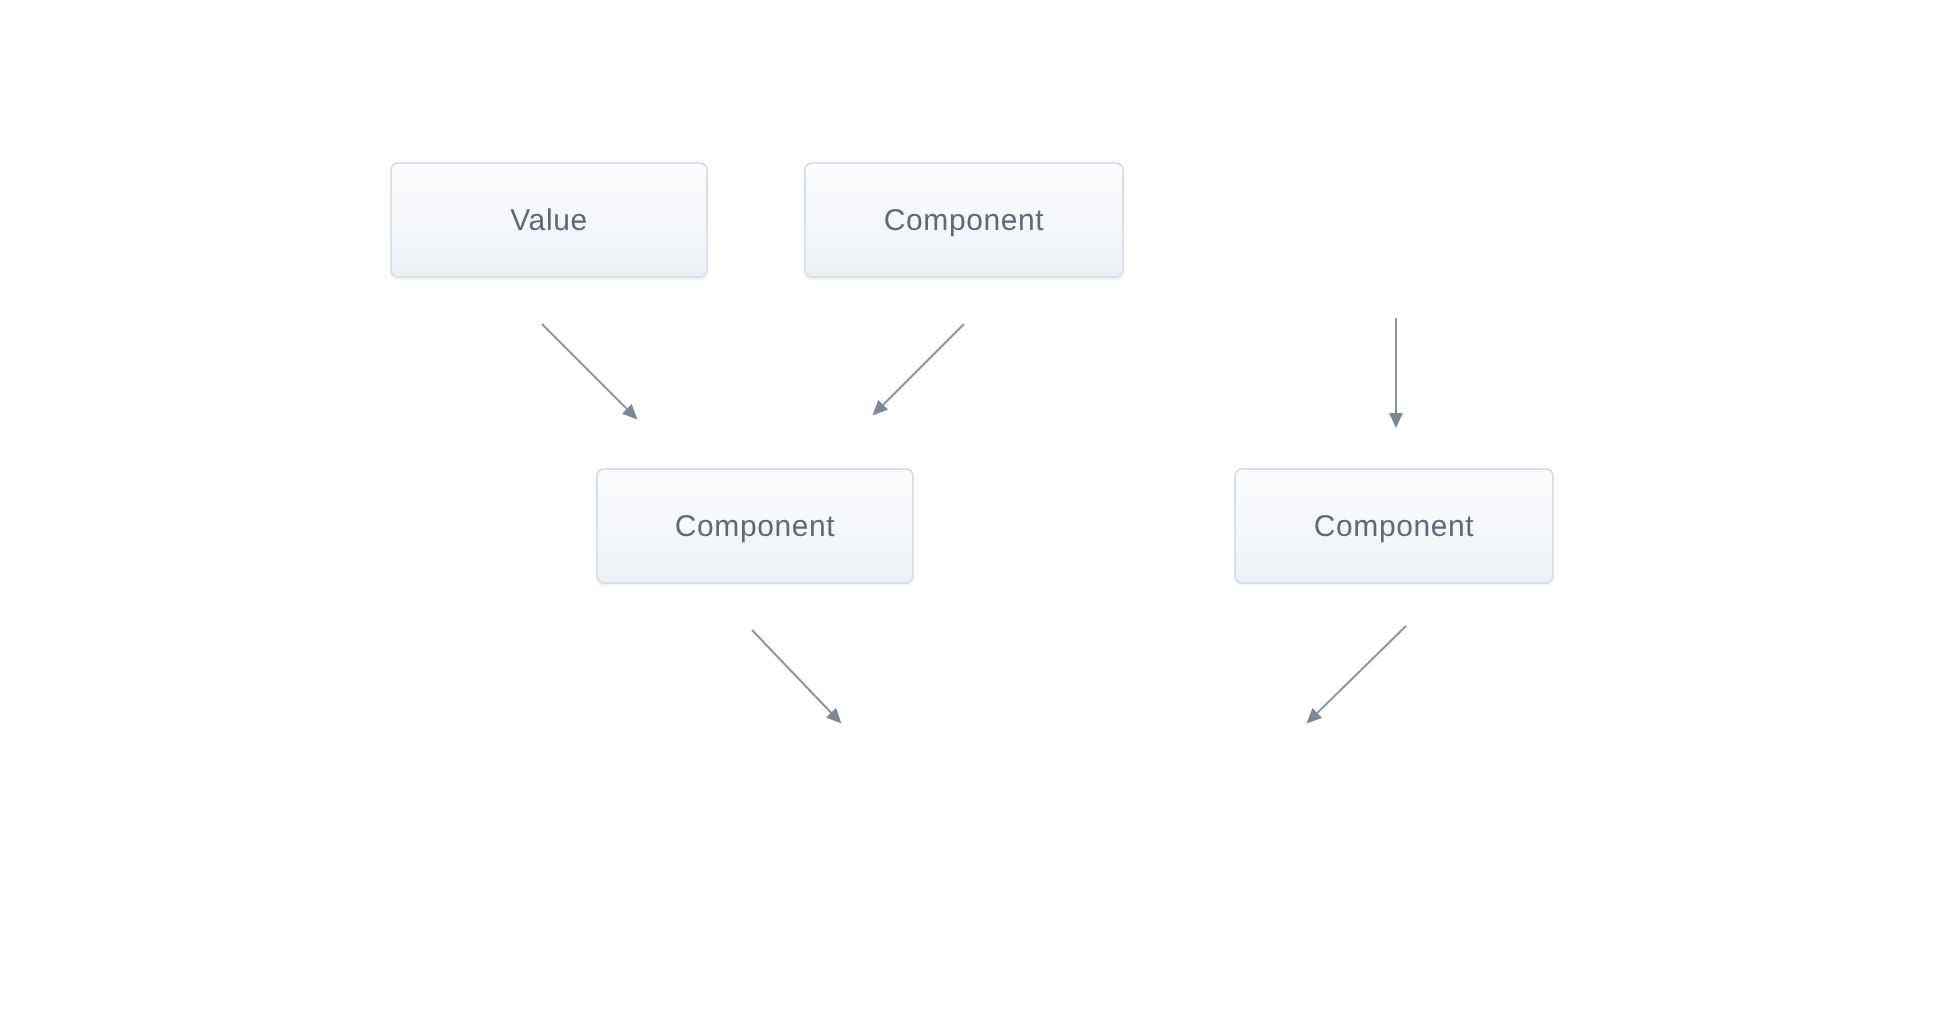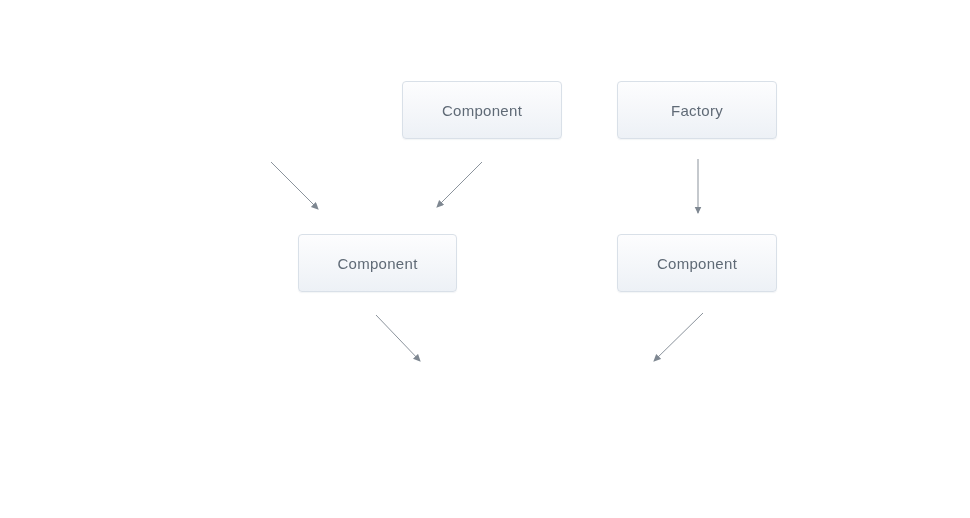--- a/index.html
+++ b/index.html
@@ -56,25 +56,25 @@
     </defs>
     <g>
         <line x1="271" y1="162" x2="318" y2="209" stroke="#8b939c" stroke-width="1" marker-end="url(#arrowhead)"></line>
         <line x1="482" y1="162" x2="437" y2="207" stroke="#8b939c" stroke-width="1" marker-end="url(#arrowhead)"></line>
         <line x1="698" y1="159" x2="698" y2="213" stroke="#8b939c" stroke-width="1" marker-end="url(#arrowhead)"></line>
         <line x1="376" y1="315" x2="420" y2="361" stroke="#8b939c" stroke-width="1" marker-end="url(#arrowhead)"></line>
         <line x1="703" y1="313" x2="654" y2="361" stroke="#8b939c" stroke-width="1" marker-end="url(#arrowhead)"></line>
       </g>
   </svg>
 
+<div class="node" style="left: 195px; top: 81px; width: 159px; height: 58px;">
+      <span class="node-label">Value</span>
+    </div>
     <div class="node" style="left: 402px; top: 81px; width: 160px; height: 58px;">
       <span class="node-label">Component</span>
-    </div>
-    <div class="node" style="left: 617px; top: 81px; width: 160px; height: 58px;">
-      <span class="node-label">Factory</span>
     </div>
     <div class="node" style="left: 298px; top: 234px; width: 159px; height: 58px;">
       <span class="node-label">Component</span>
     </div>
     <div class="node" style="left: 617px; top: 234px; width: 160px; height: 58px;">
       <span class="node-label">Component</span>
     </div>
   </div>
 
 </body></html>

